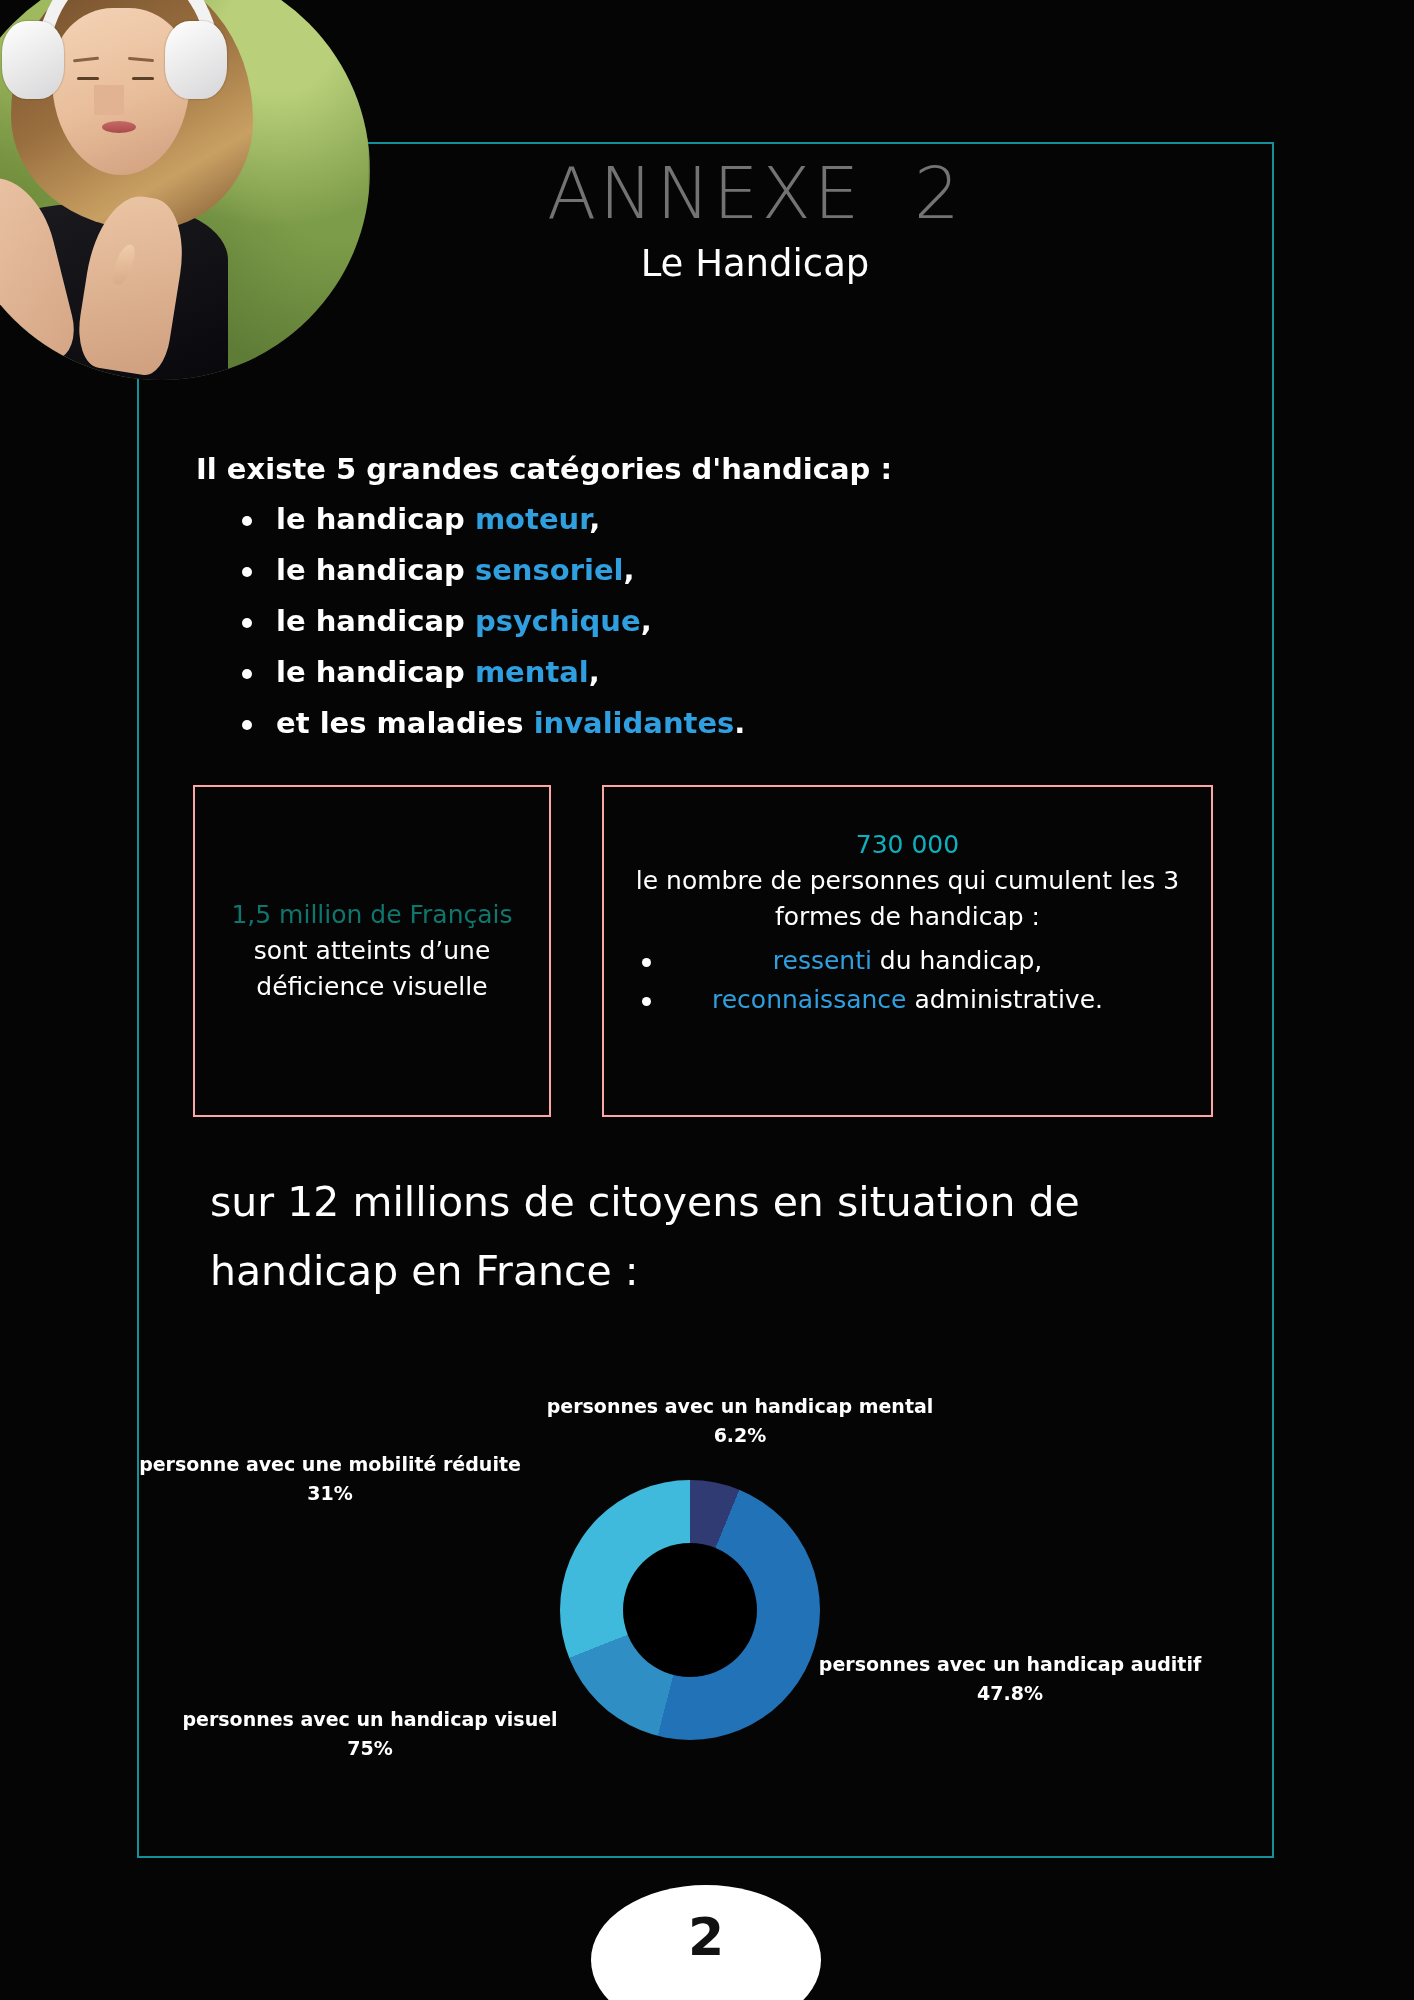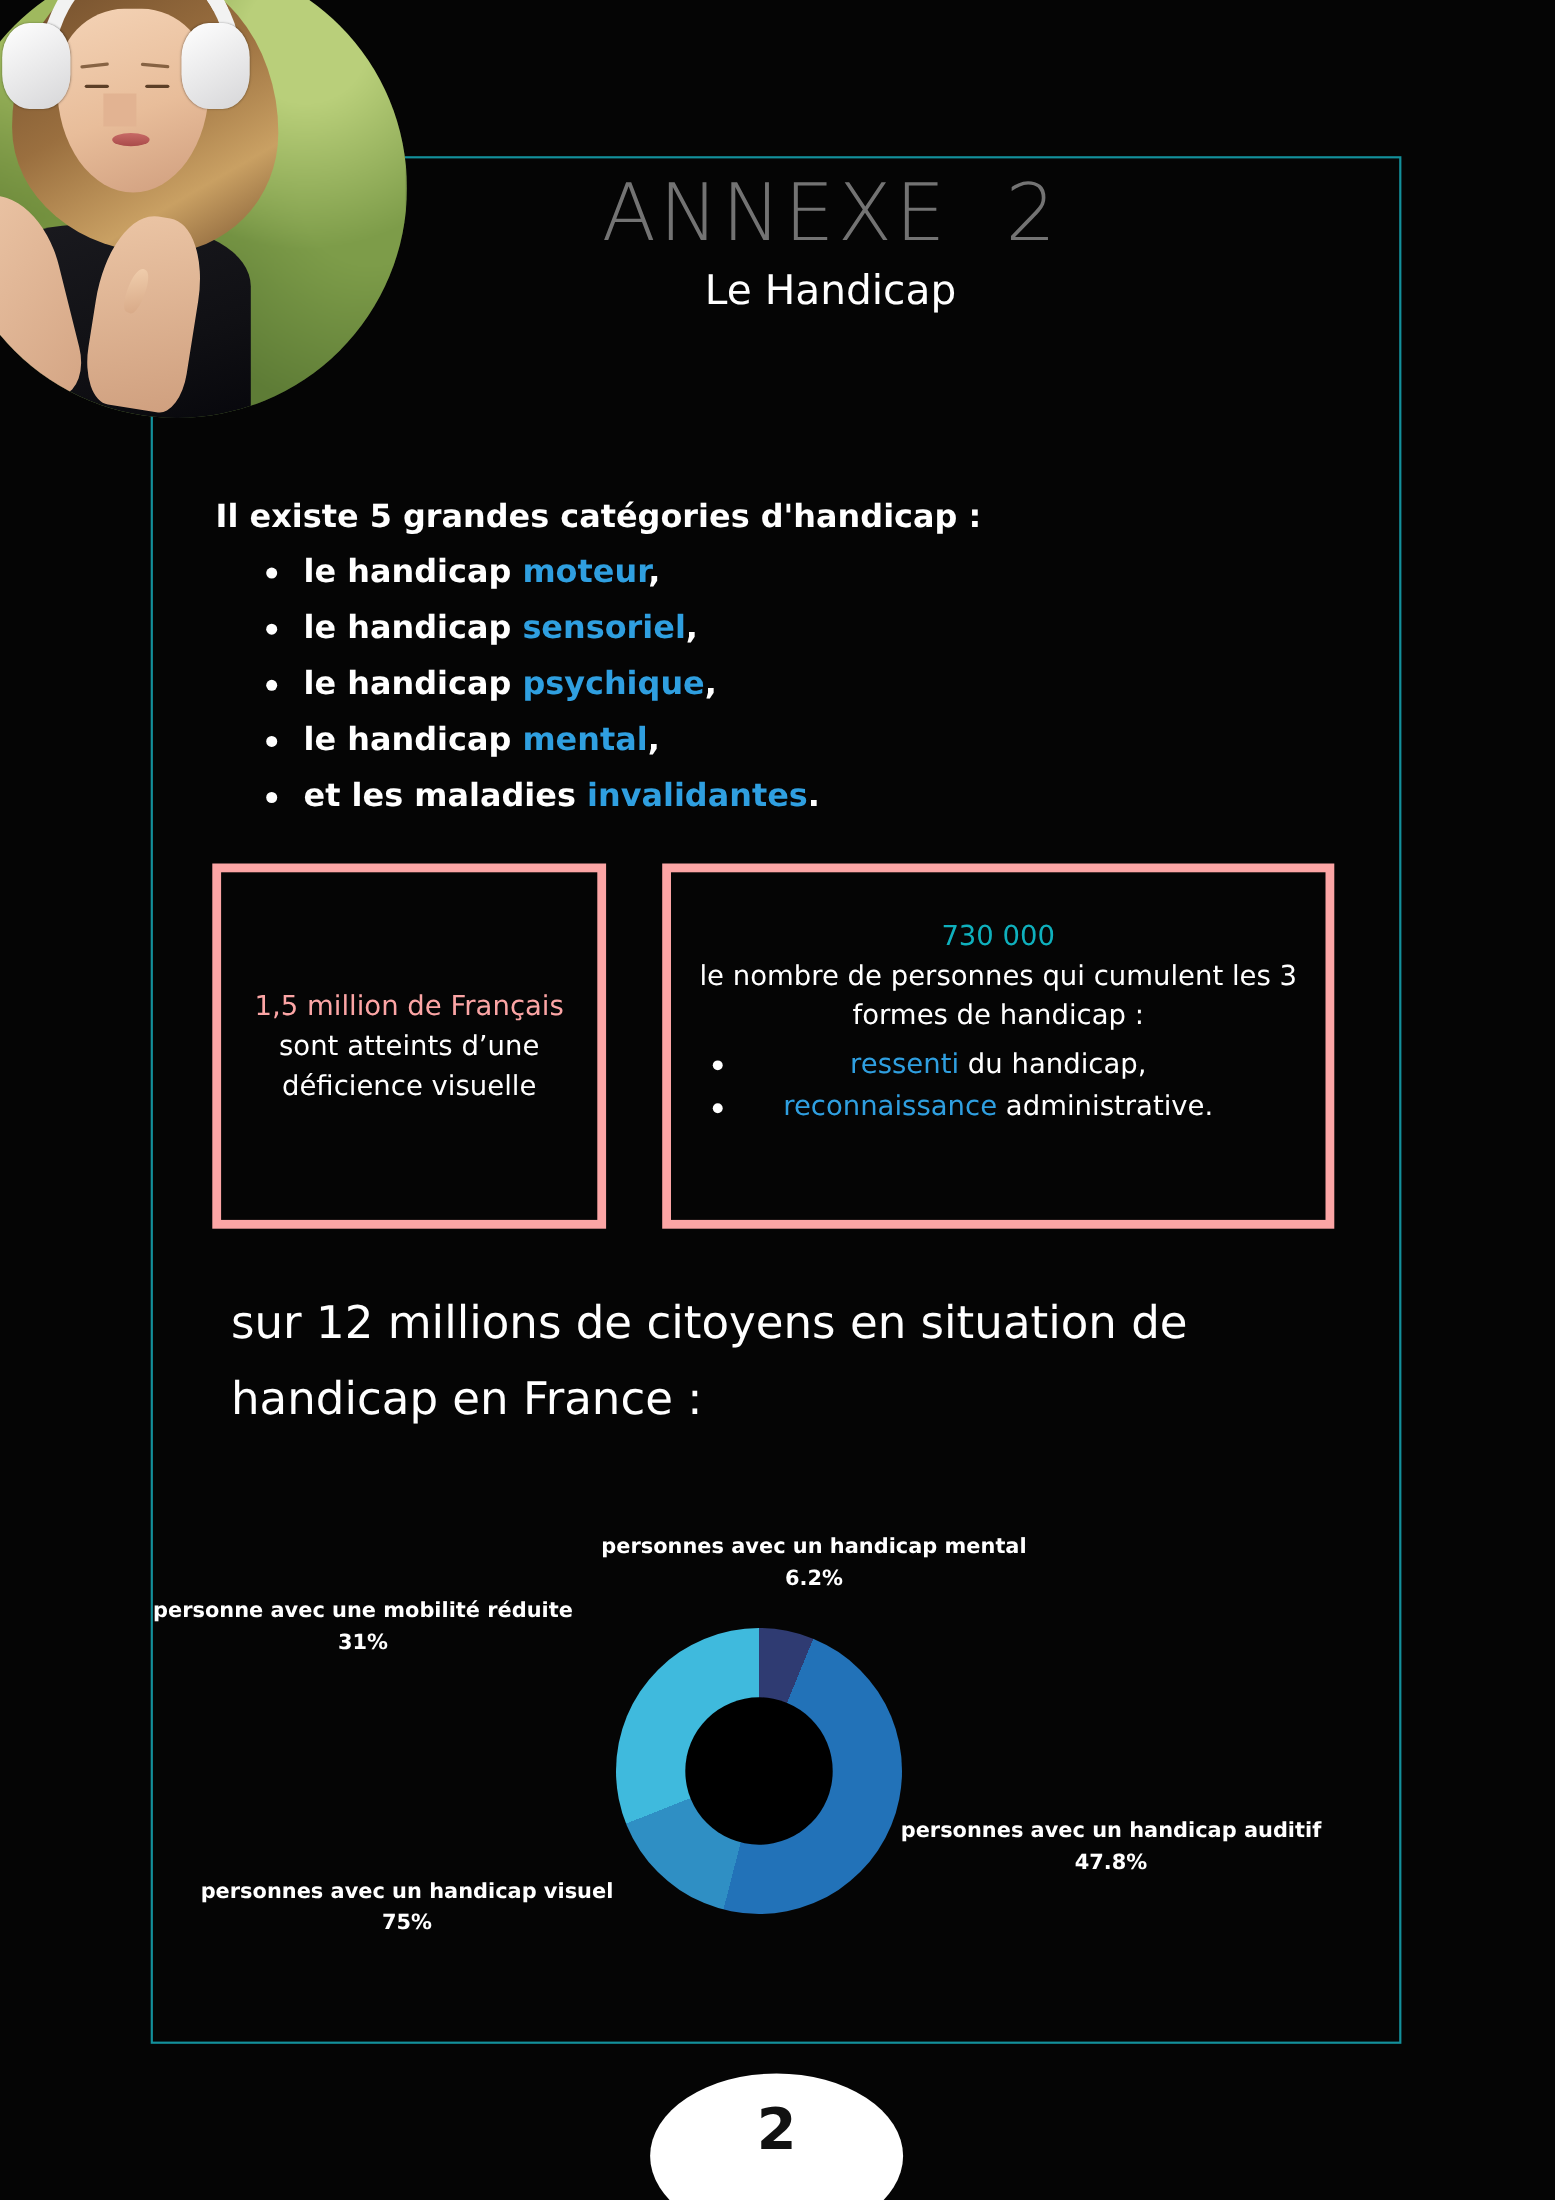--- a/index.html
+++ b/index.html
@@ -264,21 +264,21 @@
   .boxes {
     position: absolute;
     left: 193px;
     top: 785px;
     width: 1020px;
     height: 332px;
     z-index: 3;
   }
   .box {
     position: absolute;
-    border: 8px solid #fca5a5;
+    border: 2px solid #fca5a5;
     box-sizing: border-box;
     color: #ffffff;
   }
   .box-left {
     left: 0;
     top: 0;
     width: 358px;
     height: 332px;
     display: flex;
     align-items: center;
@@ -301,21 +301,21 @@
     text-align: center;
     font-size: 25px;
     color: #0fb0bd;
     line-height: 36px;
   }
   .box-right .r-lead {
     text-align: center;
     font-size: 25px;
     line-height: 36px;
   }
-  .accent { color: #fca5a5; }
+  .accent { color: #0f766e; }
   ul.forms {
     list-style: none;
     margin: 6px 0 0 0;
     padding: 0;
     text-align: center;
   }
   ul.forms li {
     position: relative;
     font-size: 25px;
     line-height: 39px;

